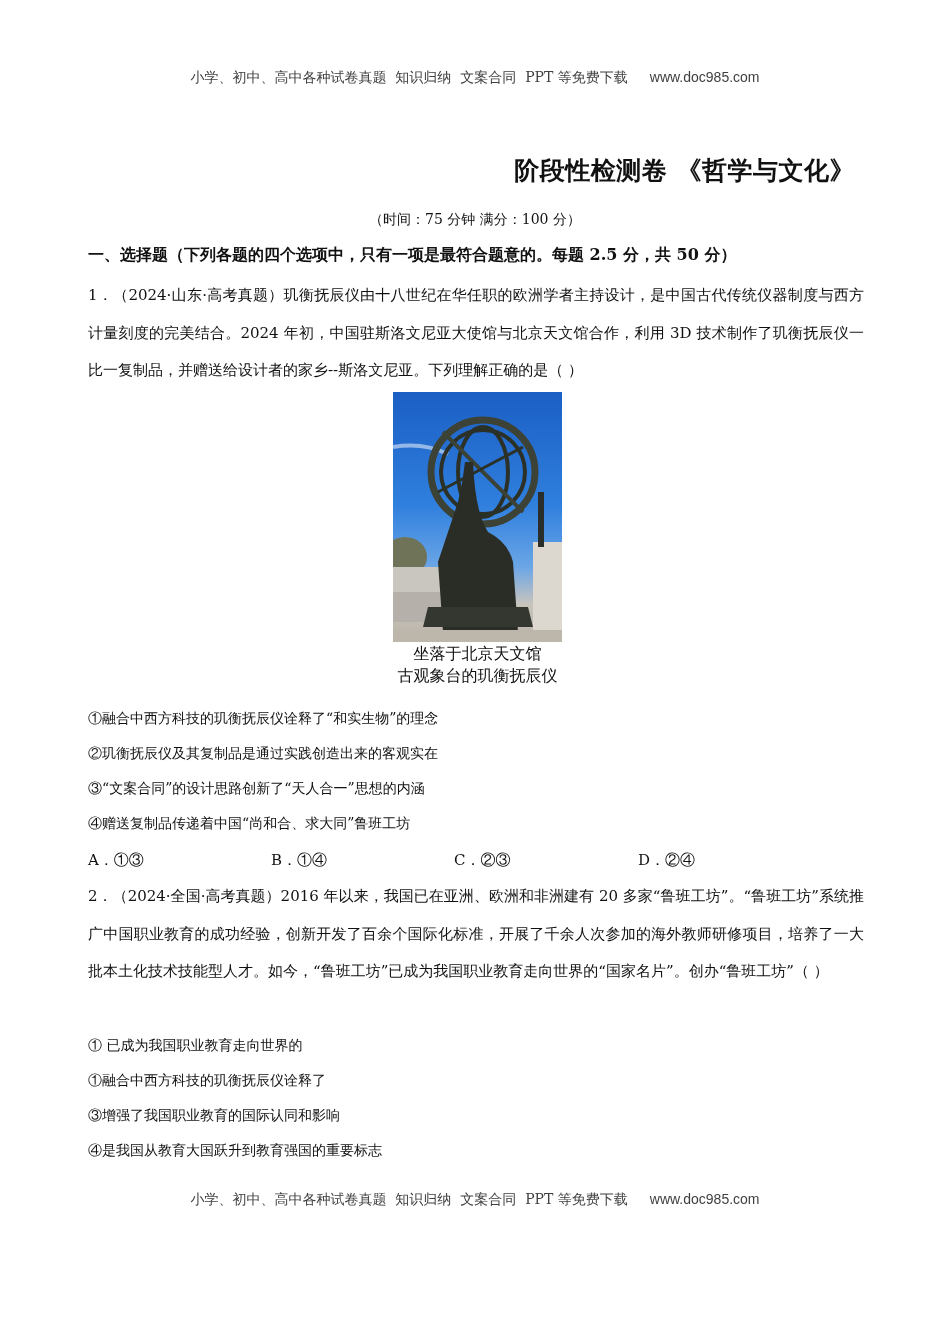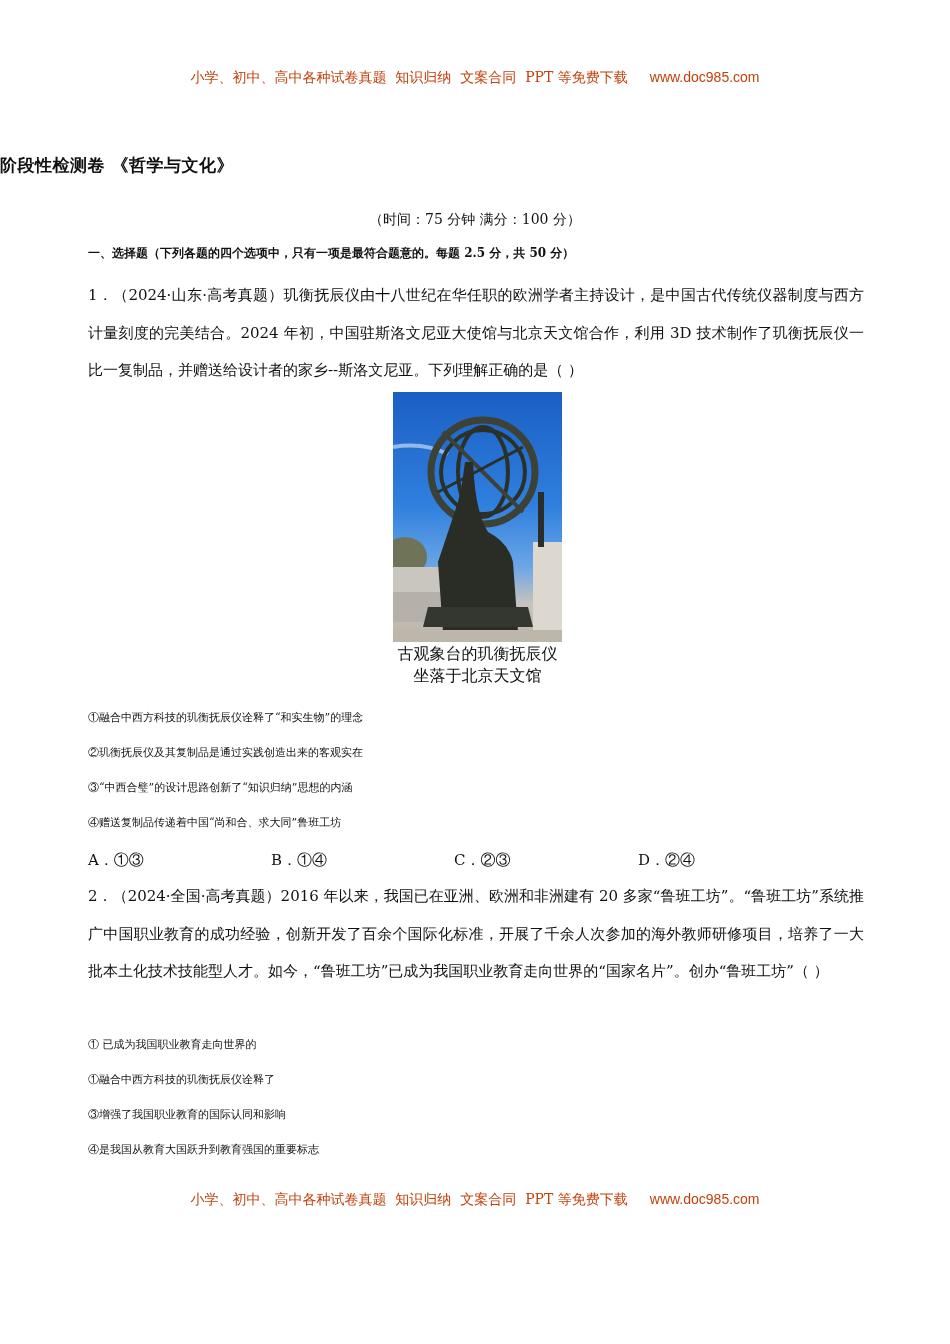--- a/index.html
+++ b/index.html
@@ -1,30 +1,30 @@
 <!DOCTYPE html>
 <html><head>
 <meta charset="utf-8">
 <style>
   html, body { margin:0; padding:0; background:#ffffff; }
   body { width:950px; height:1344px; position:relative; overflow:hidden;
          font-family:"DejaVu Serif","Liberation Serif",serif; color:#111; }
   .hdr, .ftr { position:absolute; left:0; width:950px; text-align:center;
-         font-size:14px; color:#c2410c; white-space:pre; }
+         font-size:14px; color:#404040; white-space:pre; }
   .hdr { top:69px; }
   .ftr { top:1191px; }
   .hdr .url, .ftr .url { font-family:"Liberation Sans","DejaVu Sans",sans-serif; margin-left:22px; }
-  .title { position:absolute; top:154px; left:0; width:855px; text-align:left;
-           font-size:17px; font-weight:bold; letter-spacing:0.5px; }
+  .title { position:absolute; top:154px; left:0; width:855px; text-align:right;
+           font-size:25px; font-weight:bold; letter-spacing:0.5px; }
   .subtitle { position:absolute; top:211px; left:0; width:950px; text-align:center; font-size:14px; }
-  .section { position:absolute; top:245px; left:88px; font-size:12px; font-weight:bold; white-space:nowrap; }
+  .section { position:absolute; top:245px; left:88px; font-size:16px; font-weight:bold; white-space:nowrap; }
   .para { position:absolute; left:88px; width:776px; font-size:15px; line-height:37.5px; text-align:justify; }
   .q1 { top:277px; }
   .q2 { top:878px; }
-  .opt { position:absolute; left:88px; font-size:11px; white-space:nowrap; }
+  .opt { position:absolute; left:88px; font-size:14px; white-space:nowrap; }
   .choices { position:absolute; left:88px; top:851px; width:780px; font-size:15px; }
   .choices span { position:absolute; top:0; white-space:nowrap; }
   .figure { position:absolute; left:393px; top:392px; width:169px; height:250px; overflow:hidden;
             background:linear-gradient(180deg,#1b5fc4 0%,#2f7fde 45%,#6ba6e6 70%,#c8c4bd 85%,#b9b2a6 100%); }
   .caption { position:absolute; left:360px; top:643px; width:235px; text-align:center;
              font-family:"DejaVu Sans","Liberation Sans",sans-serif; font-size:16px; line-height:22px; color:#111; }
 </style>
 </head>
 <body>
 
@@ -52,27 +52,27 @@
     <ellipse cx="90" cy="80" rx="25" ry="45" fill="none" stroke="#2c3128" stroke-width="4"></ellipse>
     <line x1="50" y1="40" x2="130" y2="120" stroke="#3d4236" stroke-width="4"></line>
     <line x1="45" y1="100" x2="130" y2="55" stroke="#2c3128" stroke-width="3"></line>
 
     <path d="M50,240 L45,170 Q55,140 65,110 Q70,90 72,70 L80,70 Q82,120 95,140 Q115,150 120,170 L125,240 Z" fill="#2a2d26"></path>
     <path d="M30,235 L140,235 L135,215 L35,215 Z" fill="#33372f"></path>
     <rect x="0" y="238" width="169" height="12" fill="#bdb6aa"></rect>
   </svg>
 </div>
 <div class="caption">
+  <div>坐落于北京天文馆</div>
   <div>古观象台的玑衡抚辰仪</div>
-  <div>坐落于北京天文馆</div>
 </div>
 
 <div class="opt" style="top:710px">①融合中西方科技的玑衡抚辰仪诠释了“和实生物”的理念</div>
 <div class="opt" style="top:745px">②玑衡抚辰仪及其复制品是通过实践创造出来的客观实在</div>
-<div class="opt" style="top:780px">③“中西合璧”的设计思路创新了“知识归纳”思想的内涵</div>
+<div class="opt" style="top:780px">③“文案合同”的设计思路创新了“天人合一”思想的内涵</div>
 <div class="opt" style="top:815px">④赠送复制品传递着中国“尚和合、求大同”鲁班工坊</div>
 
 <div class="choices">
   <span style="left:0">A．①③</span>
   <span style="left:183px">B．①④</span>
   <span style="left:366px">C．②③</span>
   <span style="left:550px">D．②④</span>
 </div>
 
 <div class="para q2">2．（2024·全国·高考真题）2016 年以来，我国已在亚洲、欧洲和非洲建有  20 多家“鲁班工坊”。“鲁班工坊”系统推广中国职业教育的成功经验，创新开发了百余个国际化标准，开展了千余人次参加的海外教师研修项目，培养了一大批本土化技术技能型人才。如今，“鲁班工坊”已成为我国职业教育走向世界的“国家名片”。创办“鲁班工坊”（    ）</div>

